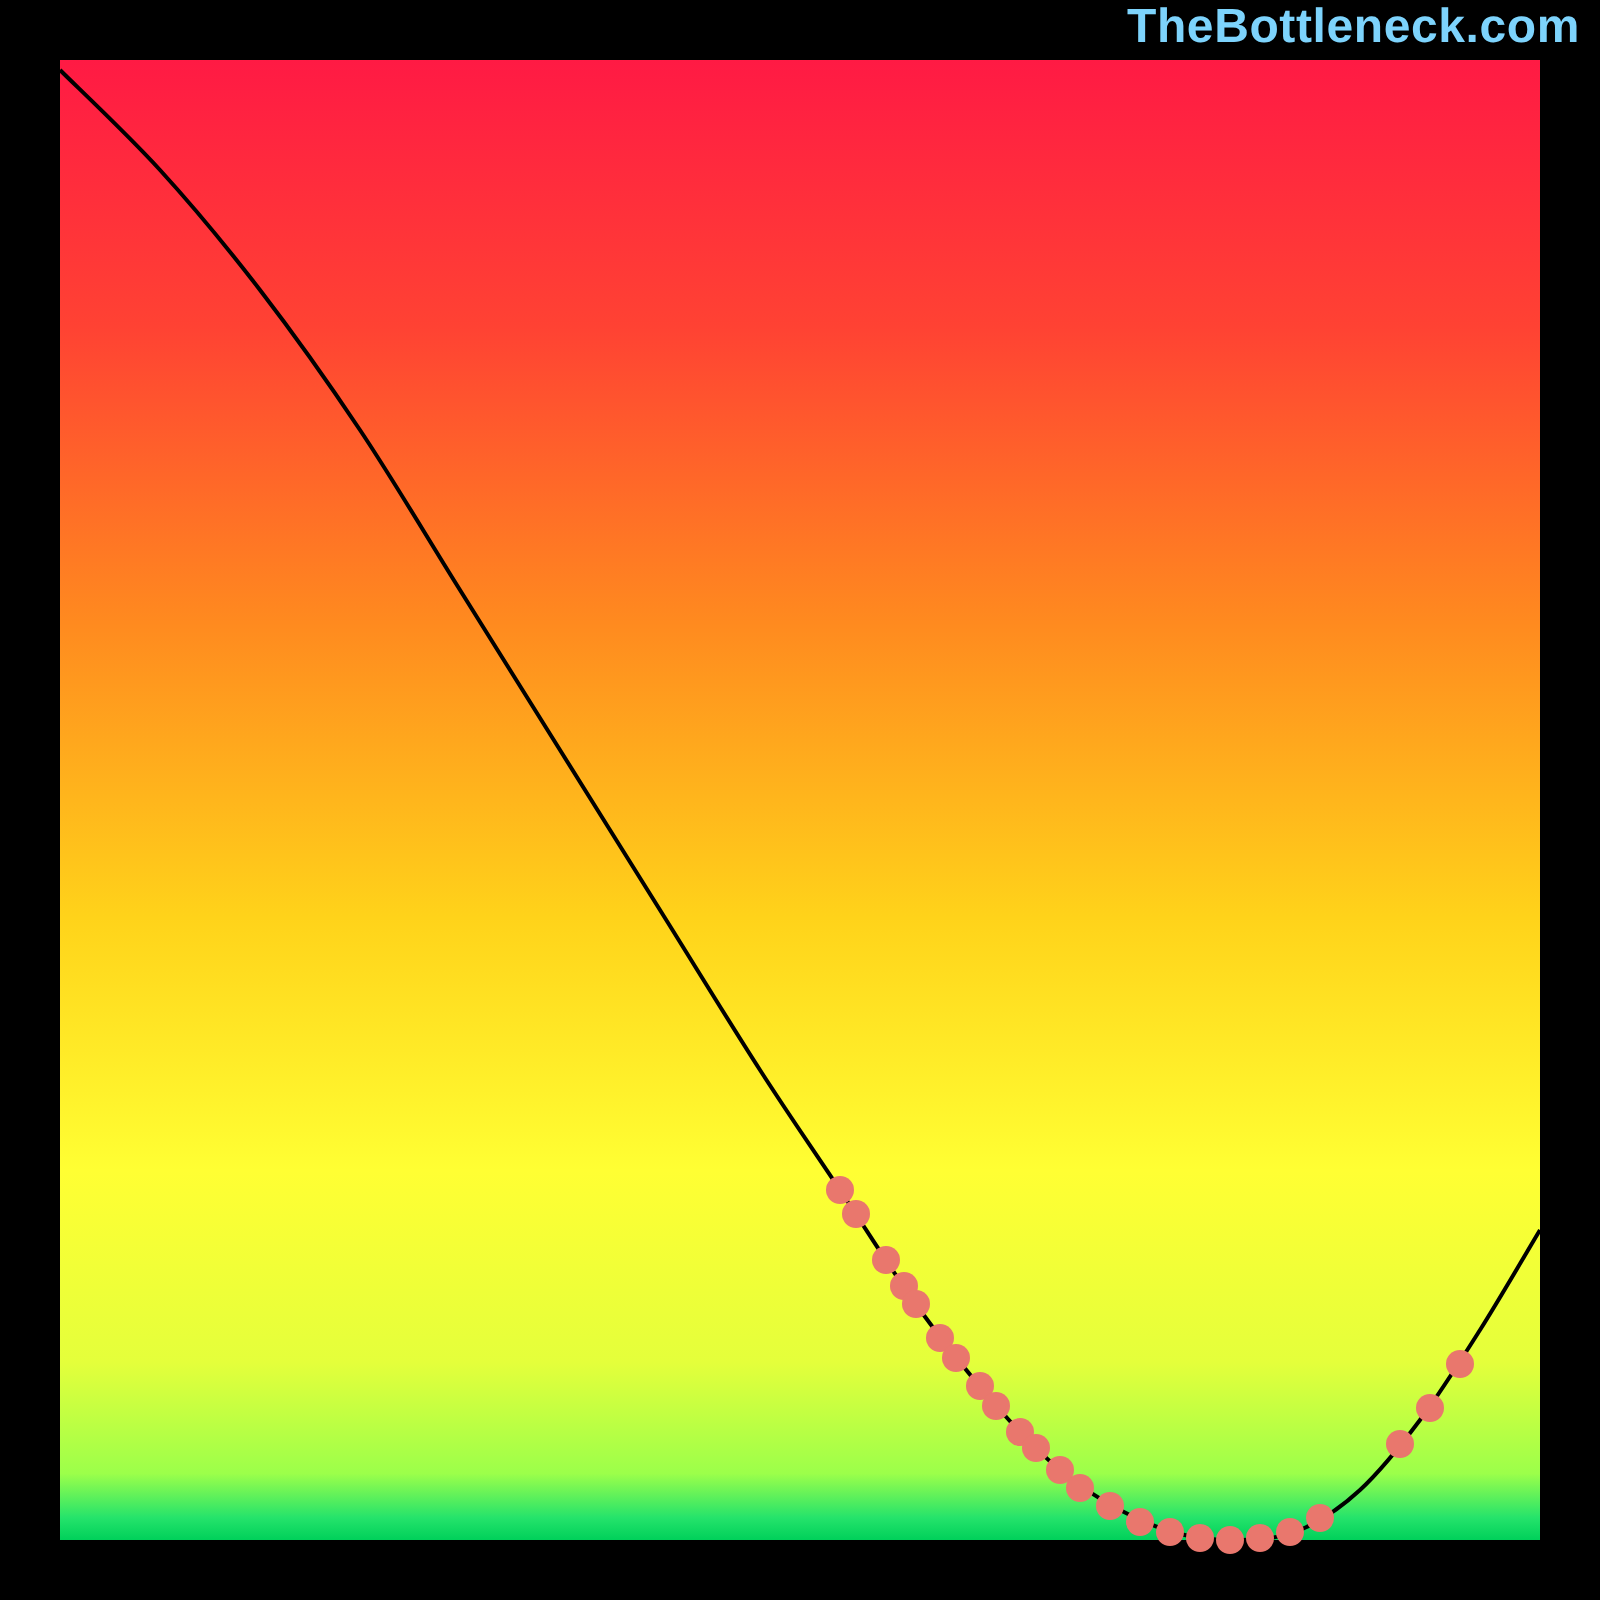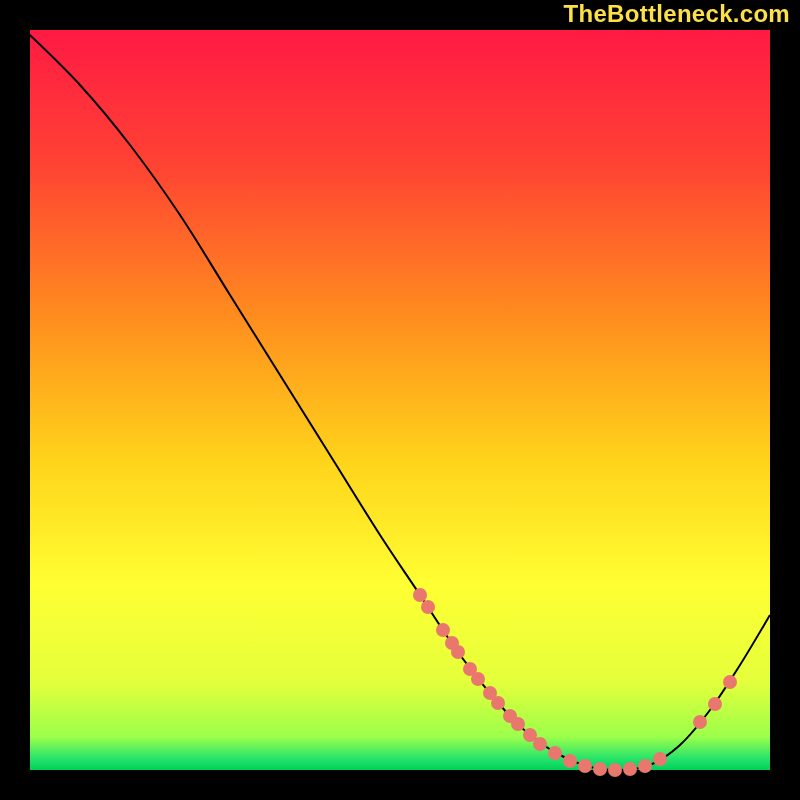--- a/index.html
+++ b/index.html
@@ -13,21 +13,21 @@
   }
   .stage {
     position: relative;
     width: 800px;
     height: 800px;
   }
   .attribution {
     position: absolute;
     top: 0;
     right: 10px;
-    color: #fde047;
+    color: #7dd3fc;
     font-size: 24px;
     font-weight: 600;
     letter-spacing: 0.3px;
     user-select: none;
   }
   svg {
     position: absolute;
     top: 0;
     left: 0;
   }

